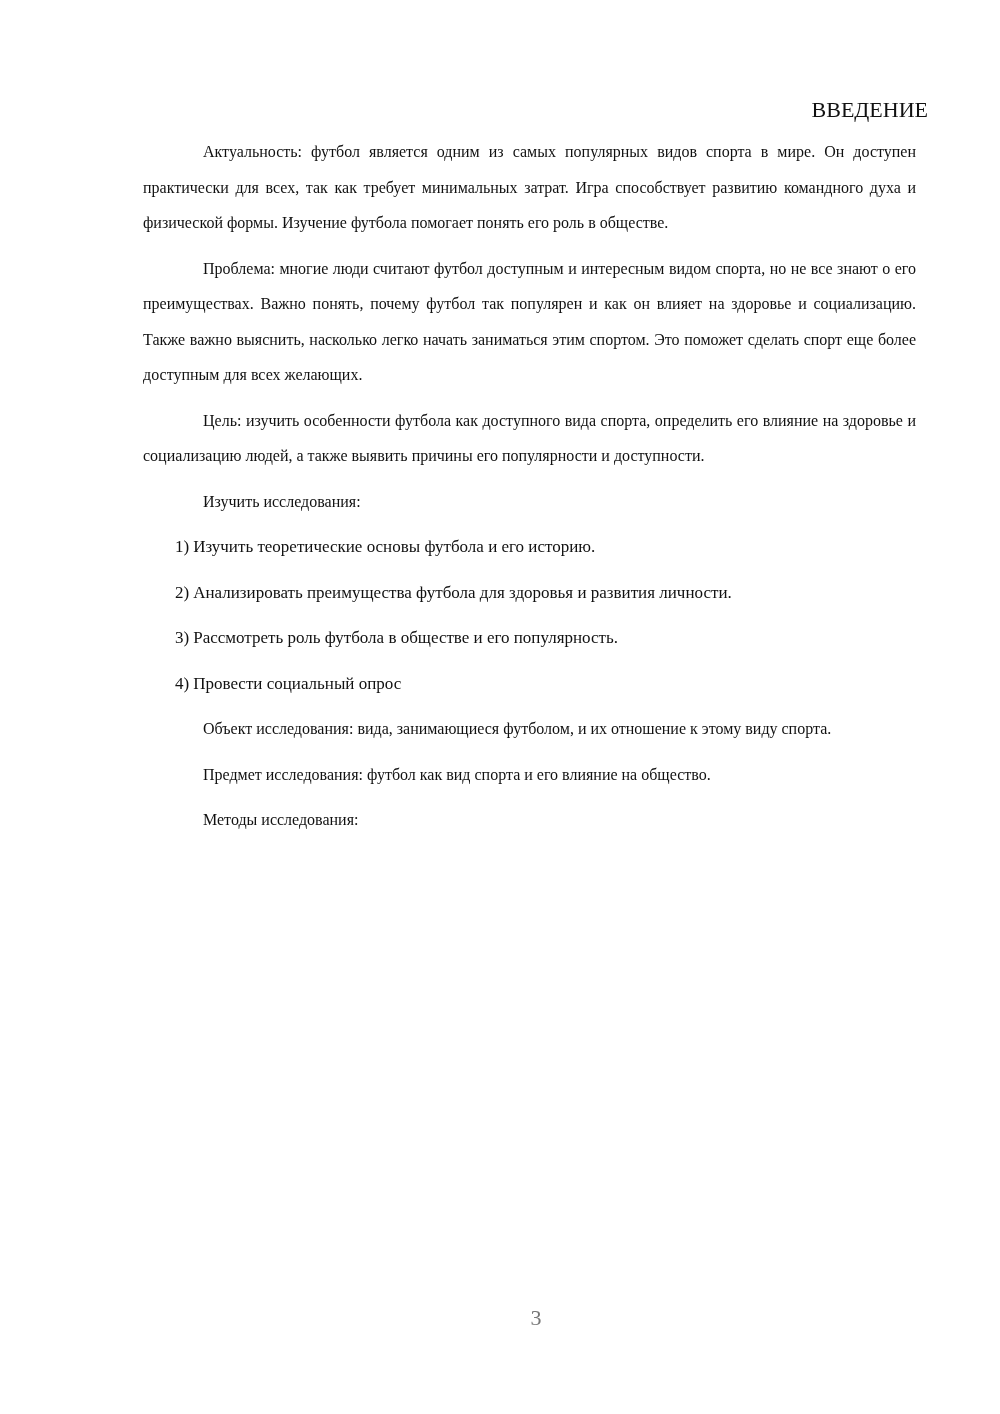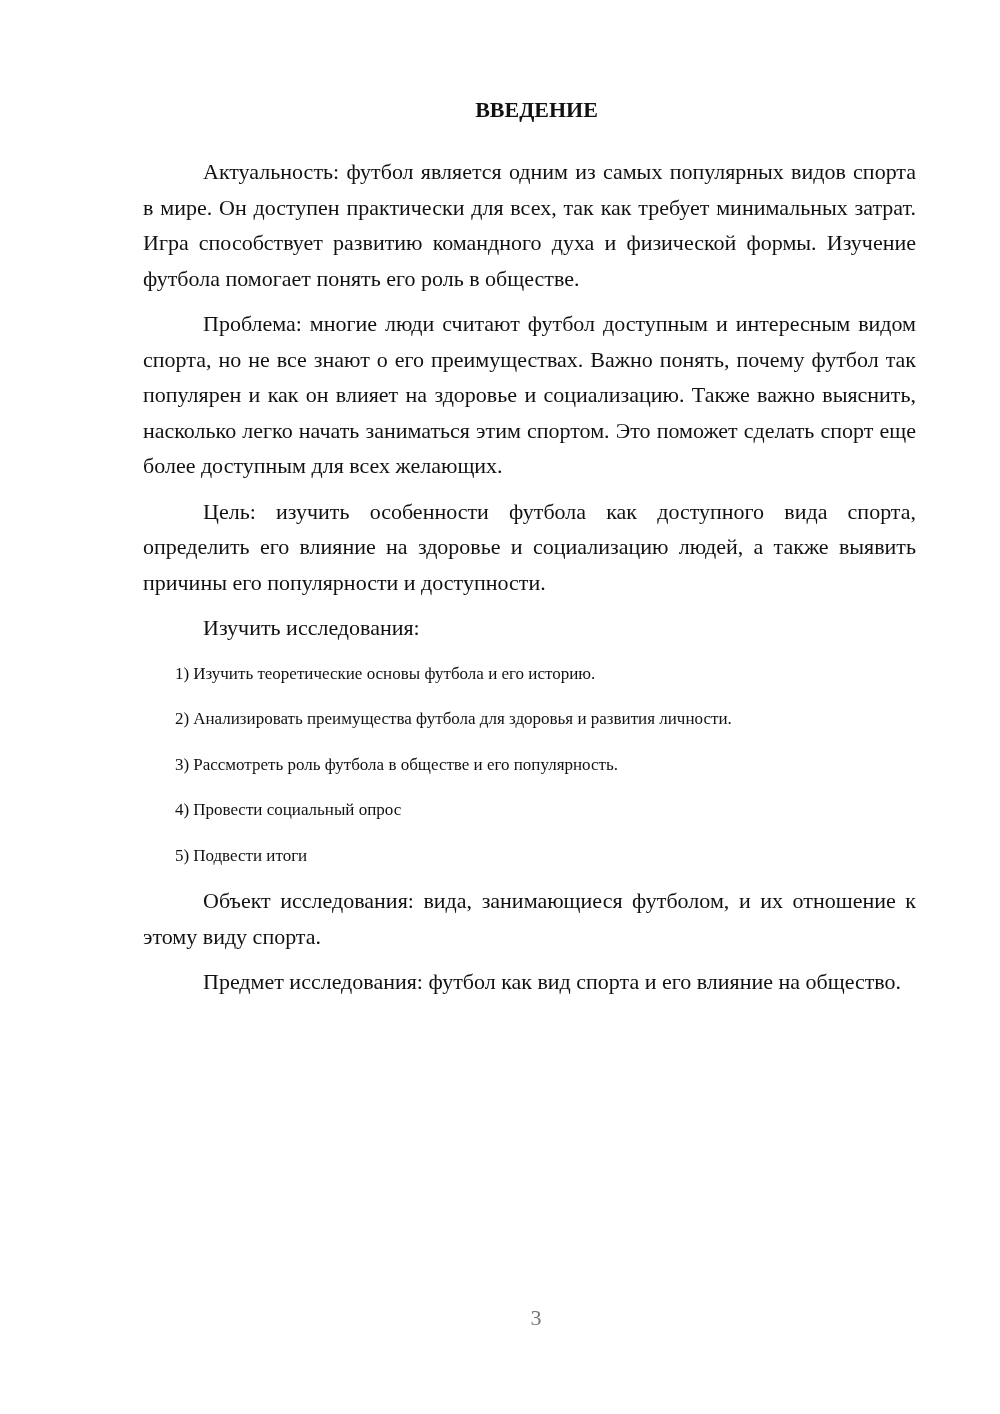--- a/index.html
+++ b/index.html
@@ -23,29 +23,29 @@
       height: 1414px;
       background: #ffffff;
     }
     .content {
       position: absolute;
       left: 143px;
       top: 94px;
       width: 785px;
     }
     .title {
-      text-align: center;
-      font-weight: bold;
+      text-align: right;
+      font-weight: normal;
       font-size: 22px;
       line-height: 32px;
-      margin: 0 0 28px 0;
+      margin: 0 0 8px 0;
       padding-left: 2px;
     }
     .para {
-      font-size: 22px;
+      font-size: 16px;
       line-height: 35.5px;
       text-align: justify;
       text-indent: 60px;
       margin: 0 12px 10px 0;
     }
     .para.lead {
       text-align: left;
     }
     .list-item {
       font-size: 17px;
@@ -90,26 +90,24 @@
     </div>
     <div class="list-item">
       <span class="num">2)</span><span>Анализировать преимущества футбола для здоровья и развития личности.</span>
     </div>
     <div class="list-item">
       <span class="num">3)</span><span>Рассмотреть роль футбола в обществе и его популярность.</span>
     </div>
     <div class="list-item">
       <span class="num">4)</span><span>Провести социальный опрос</span>
     </div>
-    <div class="list-item">
-      <span class="num">5)</span><span>Подвести итоги</span>
-    </div>
 
     <p class="para">Объект исследования: вида, занимающиеся футболом, и их отношение к этому виду спорта.</p>
 
     <p class="para">Предмет исследования: футбол как вид спорта и его влияние на общество.</p>
 
 
+    <p class="para lead">Методы исследования:</p>
 
   </div>
 
   <div class="page-number">3</div>
 </div>
 
 </body></html>

